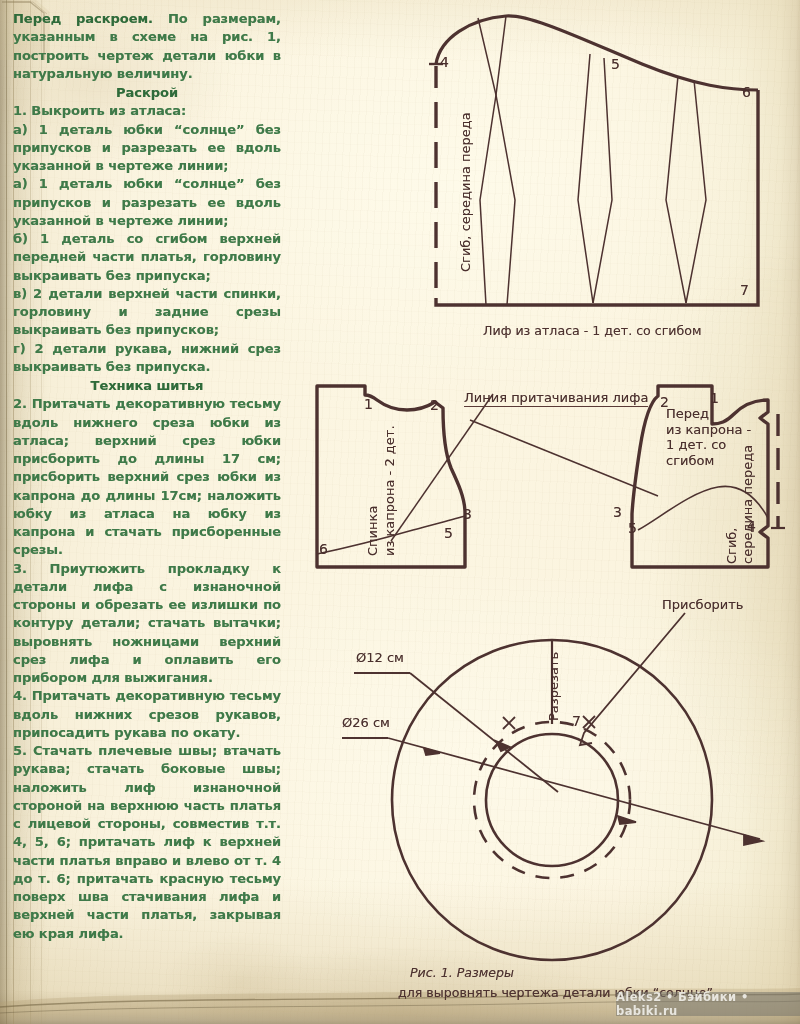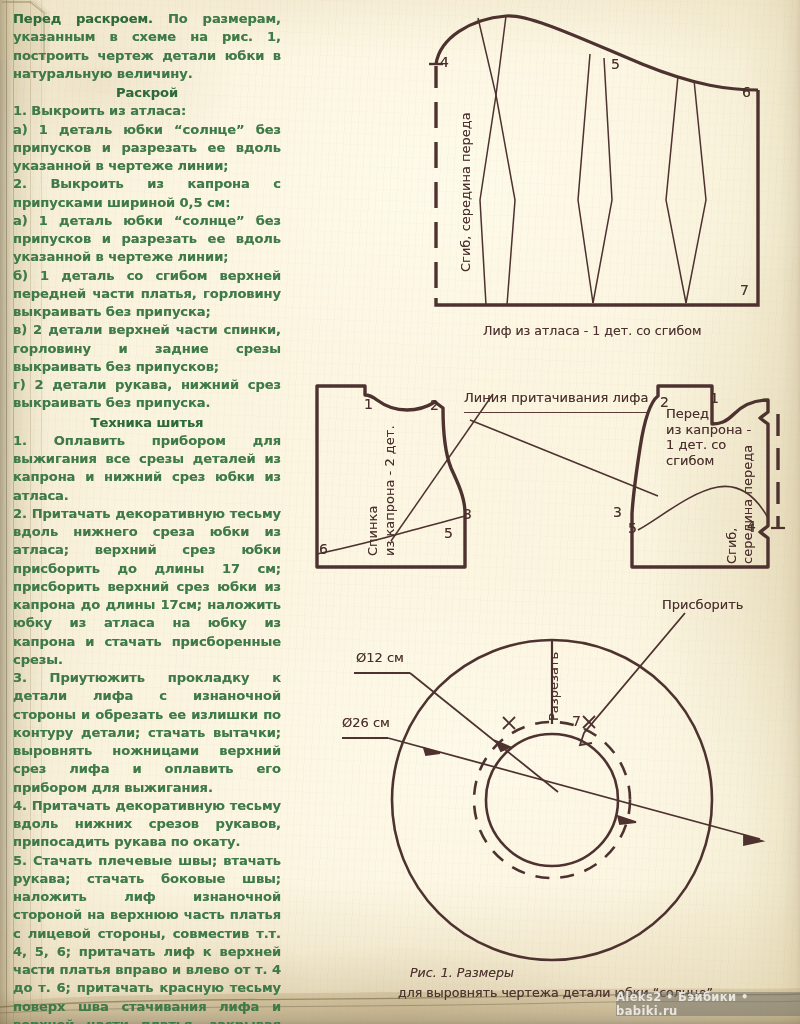--- a/index.html
+++ b/index.html
@@ -137,21 +137,21 @@
   }
   .lbl.num { font-size: 14px; }
   .lbl.rot {
     transform-origin: 0 0;
     transform: rotate(-90deg);
   }
   .lbl.blk { line-height: 15.5px; white-space: normal; }
 
   .underline-lbl {
     border-bottom: 1.6px solid #5a3a36;
-    padding-bottom: 7px;
+    padding-bottom: 1px;
   }
 
   
   .watermark {
     position: absolute;
     right: 0;
     bottom: 8px;
     width: 184px;
     height: 24px;
     background: rgba(118,116,108,.55);
@@ -195,28 +195,26 @@
 
   <div class="text-col">
     <p>
       <span class="head-run">Перед раскроем.</span>
       <span>По размерам, указанным в схеме на рис. 1, построить чертеж детали юбки в натуральную величину.</span>
     </p>
 
     <span class="head-center">Раскрой</span>
     <p>1. Выкроить из атласа:</p>
     <p>а) 1 деталь юбки “солнце” без припусков и разрезать ее вдоль указанной в чертеже линии;</p>
-    <p>2. Выкроить из капрона с припусками шириной 0,5 см:</p>
     <p>а) 1 деталь юбки “солнце” без припусков и разрезать ее вдоль указанной в чертеже линии;</p>
     <p>б) 1 деталь со сгибом верхней передней части платья, горловину выкраивать без припуска;</p>
     <p>в) 2 детали верхней части спинки, горловину и задние срезы выкраивать без припусков;</p>
     <p>г) 2 детали рукава, нижний срез выкраивать без припуска.</p>
 
     <span class="head-center">Техника шитья</span>
-    <p>1. Оплавить прибором для выжигания все срезы деталей из капрона и нижний срез юбки из атласа.</p>
     <p>2. Притачать декоративную тесьму вдоль нижнего среза юбки из атласа; верхний срез юбки присборить до длины 17 см; присборить верхний срез юбки из капрона до длины 17см; наложить юбку из атласа на юбку из капрона и стачать присборенные срезы.</p>
     <p>3. Приутюжить прокладку к детали лифа с изнаночной стороны и обрезать ее излишки по контуру детали; стачать вытачки; выровнять ножницами верхний срез лифа и оплавить его прибором для выжигания.</p>
     <p>4. Притачать декоративную тесьму вдоль нижних срезов рукавов, припосадить рукава по окату.</p>
     <p>5. Стачать плечевые швы; втачать рукава; стачать боковые швы; наложить лиф изнаночной стороной на верхнюю часть платья с лицевой стороны, совместив т.т.  4, 5, 6; притачать лиф к верхней части платья вправо и влево от т. 4 до т. 6; притачать красную тесьму поверх шва стачивания лифа и верхней части платья, закрывая ею края лифа.</p>
 
   </div>
 
   <div class="fig" style="left:410px; top:10px;">
     <svg width="380" height="315" viewBox="0 0 380 315">
 

